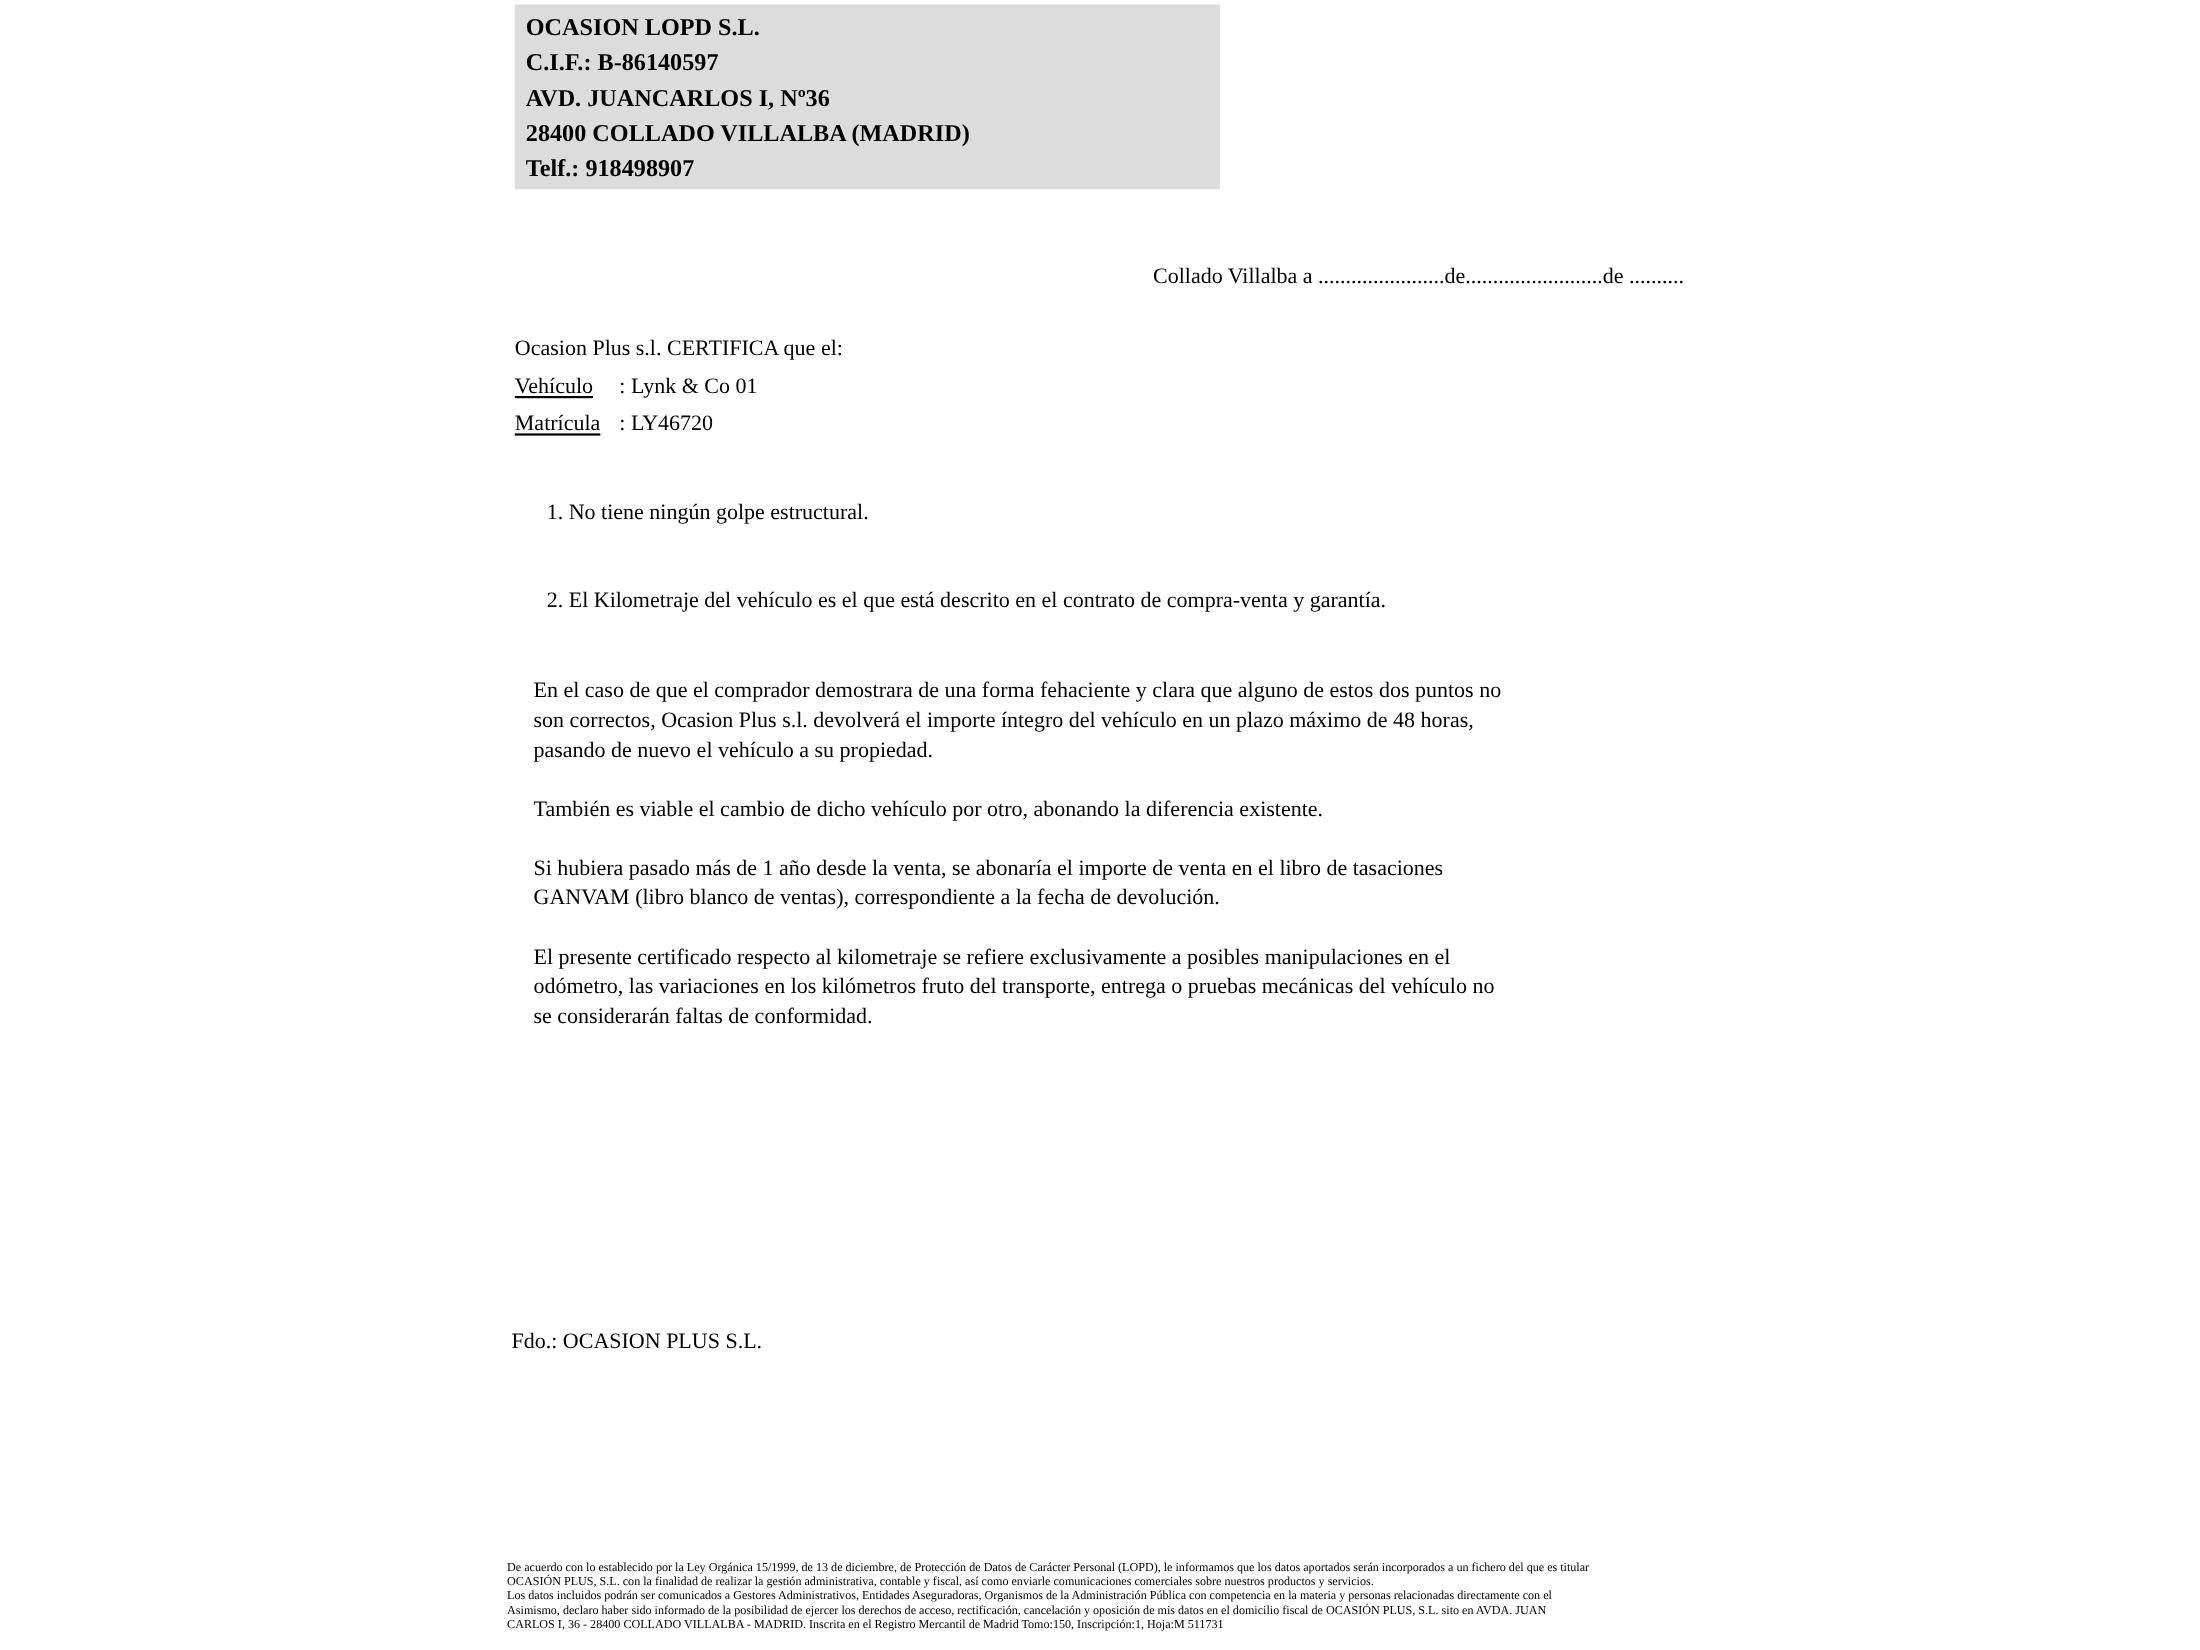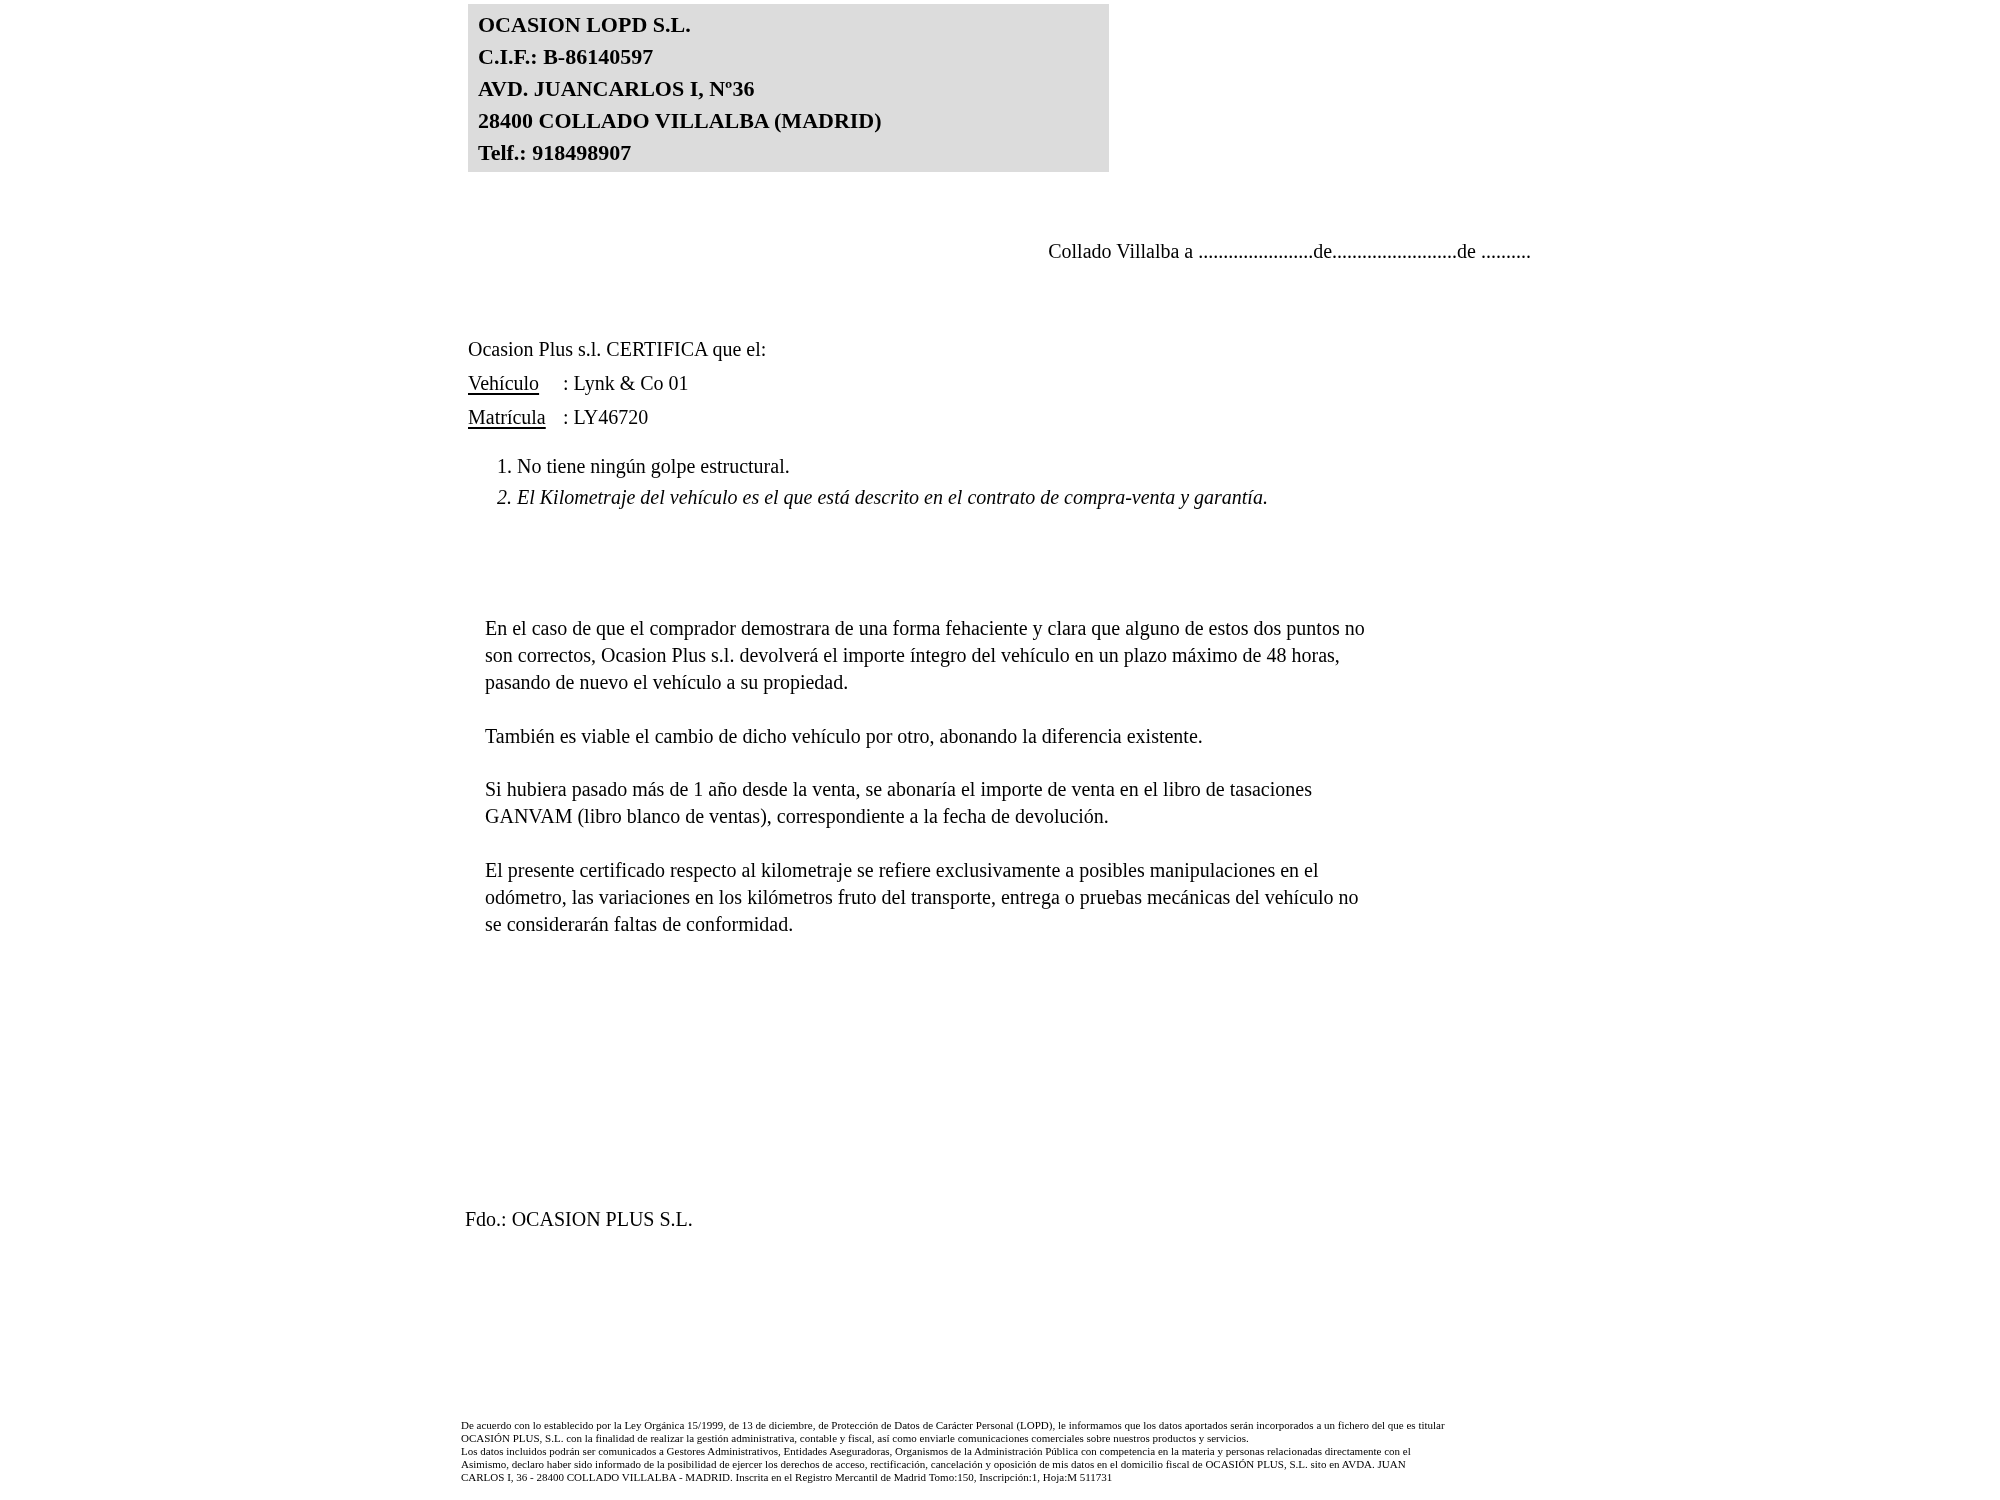--- a/index.html
+++ b/index.html
@@ -35,37 +35,36 @@
     font-size: 20px;
     white-space: nowrap;
   }
   .certify {
     position: absolute;
     left: 468px;
     top: 300px;
     font-size: 20px;
     line-height: 34px;
     white-space: nowrap;
-    margin-top: 32px;
   }
   .certify .label {
     display: inline-block;
     width: 95px;
     text-decoration: underline;
     text-underline-offset: 3px;
   }
   .condition {
     position: absolute;
     left: 465px;
     font-size: 20px;
     white-space: nowrap;
     margin-left: 32px;
   }
   #condition-1 { top: 455px; }
-  #condition-2 { top: 486px; font-style: italic; }
+  #condition-2 { top: 535px; }
   .para {
     position: absolute;
     left: 465px;
     font-size: 20px;
     line-height: 27px;
     margin-left: 20px;
   }
   .para div { white-space: nowrap; }
   #para-1 { top: 615px; }
   #para-2 { top: 723px; }

